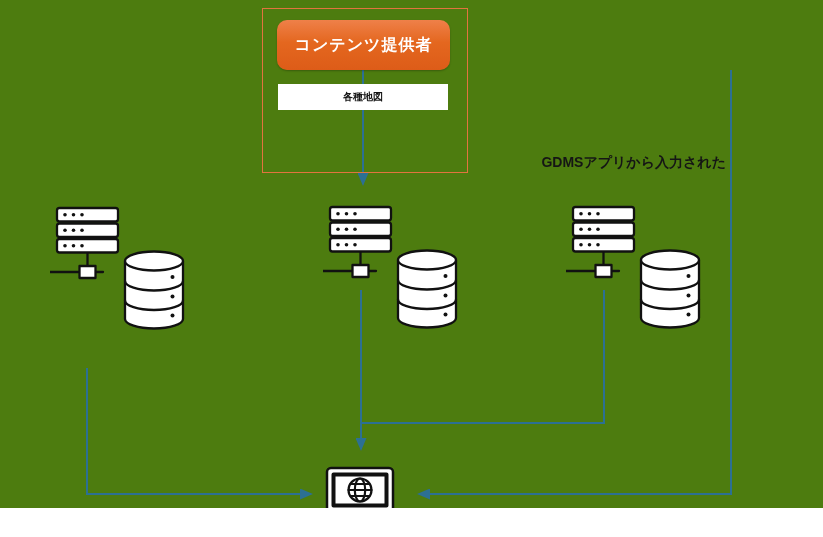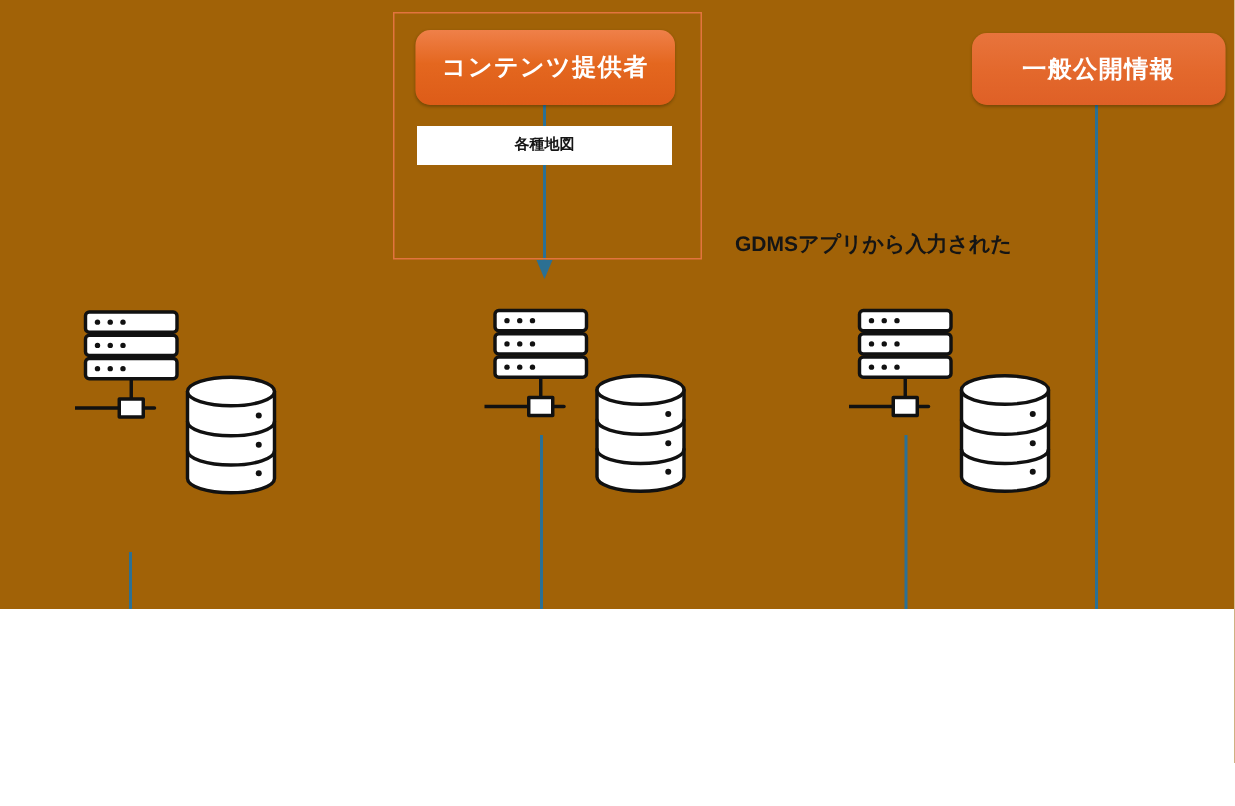--- a/index.html
+++ b/index.html
@@ -1,17 +1,17 @@
 <!DOCTYPE html>
 <html><head>
 <meta charset="utf-8">
 <style>
   html,body{margin:0;padding:0;background:#fff;}
   #canvas{
-    position:relative;width:823px;height:406px;background:#a16207;overflow:hidden;
+    position:relative;width:823px;height:508px;background:#4d7c0f;overflow:hidden;
     font-family:"Liberation Sans","DejaVu Sans",sans-serif;
   }
   .abs{position:absolute;}
   
   .provider-frame{
     left:262px;top:8px;width:204px;height:163px;
     border:1.5px solid #e2743f;background:transparent;
   }
   
   .node-btn{
@@ -25,21 +25,21 @@
   .btn-public{left:648px;top:22px;width:169px;height:48px;
     background:linear-gradient(180deg,#e8743c 0%,#e3682c 55%,#df6026 100%);}
   
   .provider-items{
     left:278px;top:84px;width:170px;background:#ffffff;
     text-align:center;font-weight:bold;font-size:10px;color:#151515;
     line-height:22px;padding:2px 0;
   }
   
   .gdms-note{
-    left:490px;top:153px;width:236px;text-align:left;
+    left:490px;top:153px;width:236px;text-align:right;
     font-weight:bold;font-size:14px;color:#151515;line-height:19px;
   }
   
   .server-label{
     text-align:center;font-weight:bold;font-size:15px;color:#151515;white-space:nowrap;
   }
   .label-map{left:3px;top:342px;width:170px;}
   .label-data{left:346px;top:340px;width:150px;}
   .label-gdms{left:587px;top:340px;width:150px;}
   svg{display:block;}
@@ -65,23 +65,20 @@
   </svg>
 
   <div class="abs provider-frame"></div>
   <div class="abs node-btn btn-provider">
     <span>コンテンツ提供者</span>
   </div>
   <div class="abs provider-items">
     <div>各種地図</div>
   </div>
 
-  <div class="abs node-btn btn-public">
-    <span>一般公開情報</span>
-  </div>
 
   <div class="abs gdms-note">
     <div>GDMSアプリから入力された</div>
   </div>
 
   <svg class="abs" style="left:50px;top:204px" width="135" height="128" viewBox="0 0 135 128">
     <g stroke="#111111" stroke-width="2.3" fill="none" stroke-linejoin="round" stroke-linecap="round">
       <line x1="0" y1="68" x2="53" y2="68"></line>
       <line x1="37.5" y1="49" x2="37.5" y2="62"></line>
       <rect x="29.5" y="62" width="16" height="12" fill="#ffffff"></rect>

